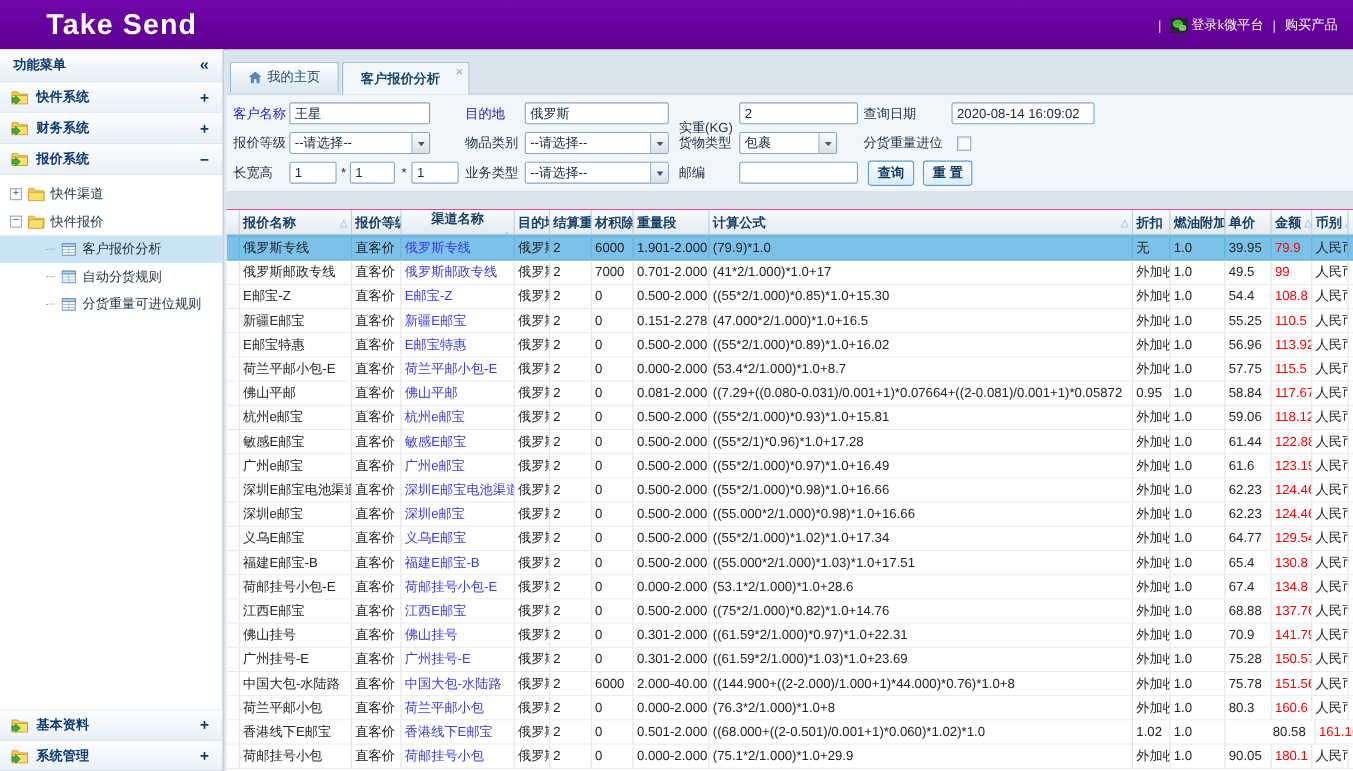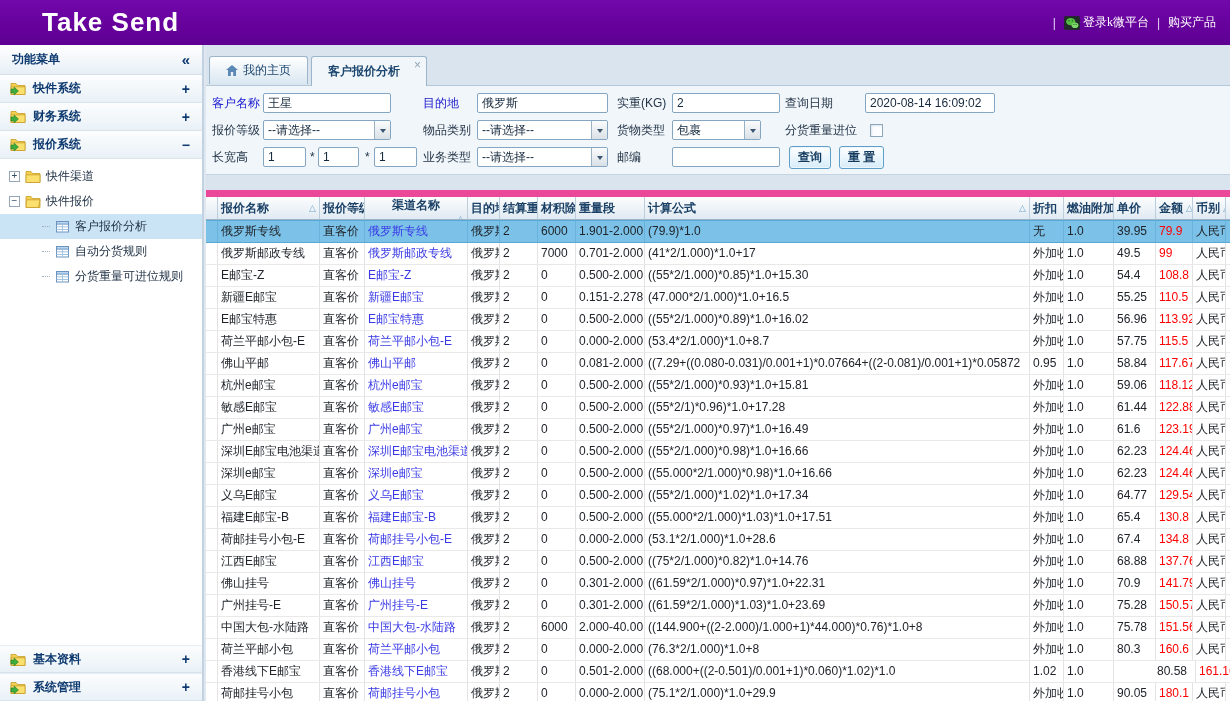--- a/index.html
+++ b/index.html
@@ -41,21 +41,21 @@
   .fi { position:absolute; height:20px; border:1px solid #85a6c3; border-radius:2px; background:#fff; padding:0 4px; line-height:18px; color:#15293d; white-space:nowrap; overflow:hidden; }
   .fsel { position:absolute; height:20px; border:1px solid #85a6c3; border-radius:2px; background:#fff; display:flex; align-items:stretch; overflow:hidden; }
   .fsel .seltext { flex:1; padding:0 4px; line-height:18px; color:#15293d; white-space:nowrap; overflow:hidden; }
   .fsel .selbtn { width:16px; flex:none; border-left:1px solid #9ab2c6; background:linear-gradient(#fbfcfd,#d9e0e6); display:flex; align-items:center; justify-content:center; cursor:pointer; }
   .fsel .selbtn i { width:0; height:0; border:3px solid transparent; border-top:4px solid #3a5570; margin-top:4px; }
   .star { position:absolute; height:21px; line-height:21px; color:#223347; }
   .checkbox { position:absolute; width:13px; height:13px; border:1px solid #8ea6ba; background:#fbfdfe; box-shadow:inset 1px 1px 2px #dde6ed; cursor:pointer; }
   .btn { position:absolute; height:23px; border:1px solid #5f9ec7; border-radius:3px; background:linear-gradient(#ffffff,#d6ecf9); box-shadow:inset 0 0 0 1px #ecf7fd; color:#123a5e; font-weight:bold; font-size:12px; text-align:center; line-height:21px; cursor:pointer; padding:0 8px; }
 
   
-  .grid { position:absolute; top:145px; left:0; right:0; bottom:0; background:#fff; border-top:7px solid #ec4899; overflow:hidden; }
+  .grid { position:absolute; top:145px; left:0; right:0; bottom:0; background:#fff; border-top:1px solid #ec4899; overflow:hidden; }
   .g-head { display:flex; height:23px; background:linear-gradient(#fcfdfe,#e0eaf2); border-bottom:1px solid #9db4c6; }
   .g-hcell { flex:none; display:flex; align-items:center; padding:0 3px; border-right:1px solid #bccedc; color:#1a4066; font-weight:bold; overflow:hidden; white-space:nowrap; cursor:pointer; }
   .g-hcell .arrow { font-size:9px; color:#76a8cc; flex:none; }
   .g-hcell .arrow.right { margin-left:auto; }
   .g-hcell .arrow.after { margin-left:3px; }
   .g-row { display:flex; height:22px; background:#fff; border-bottom:1px solid #e9e9e9; cursor:pointer; }
   .g-cell { flex:none; padding:0 3px; line-height:21px; border-right:1px solid #e3e3e3; overflow:hidden; white-space:nowrap; color:#20242a; }
   .g-row.selected { background:#7cc2e8; border-top:1px solid #57a8d4; border-bottom:1px solid #57a8d4; height:23px; }
   .g-row.selected .g-cell { border-right-color:#69b2dc; line-height:20px; }
   .g-cell .link { color:#3939e6; text-decoration:none; cursor:pointer; }
@@ -213,21 +213,21 @@
         <span class="tab-close">×</span>
       </div>
     </div>
 
     <div class="form-panel">
 
       <span class="fl blue" style="left:6px;top:7px">客户名称</span>
       <span class="fi" style="left:57px;top:7px;width:128px">王星</span>
       <span class="fl blue" style="left:217px;top:7px">目的地</span>
       <span class="fi" style="left:271px;top:7px;width:131px">俄罗斯</span>
-      <span class="fl" style="left:411px;top:7px">实重(KG)</span>
+      <span class="fl" style="left:411px;top:20px">实重(KG)</span>
       <span class="fi" style="left:466px;top:7px;width:108px">2</span>
       <span class="fl" style="left:579px;top:7px">查询日期</span>
       <span class="fi" style="left:659px;top:7px;width:130px">2020-08-14 16:09:02</span>
 
       <span class="fl" style="left:6px;top:34px">报价等级</span>
       <span class="fsel" style="left:57px;top:34px;width:128px">
           <span class="seltext">--请选择--</span>
           <span class="selbtn">
             <i></i>
           </span>

